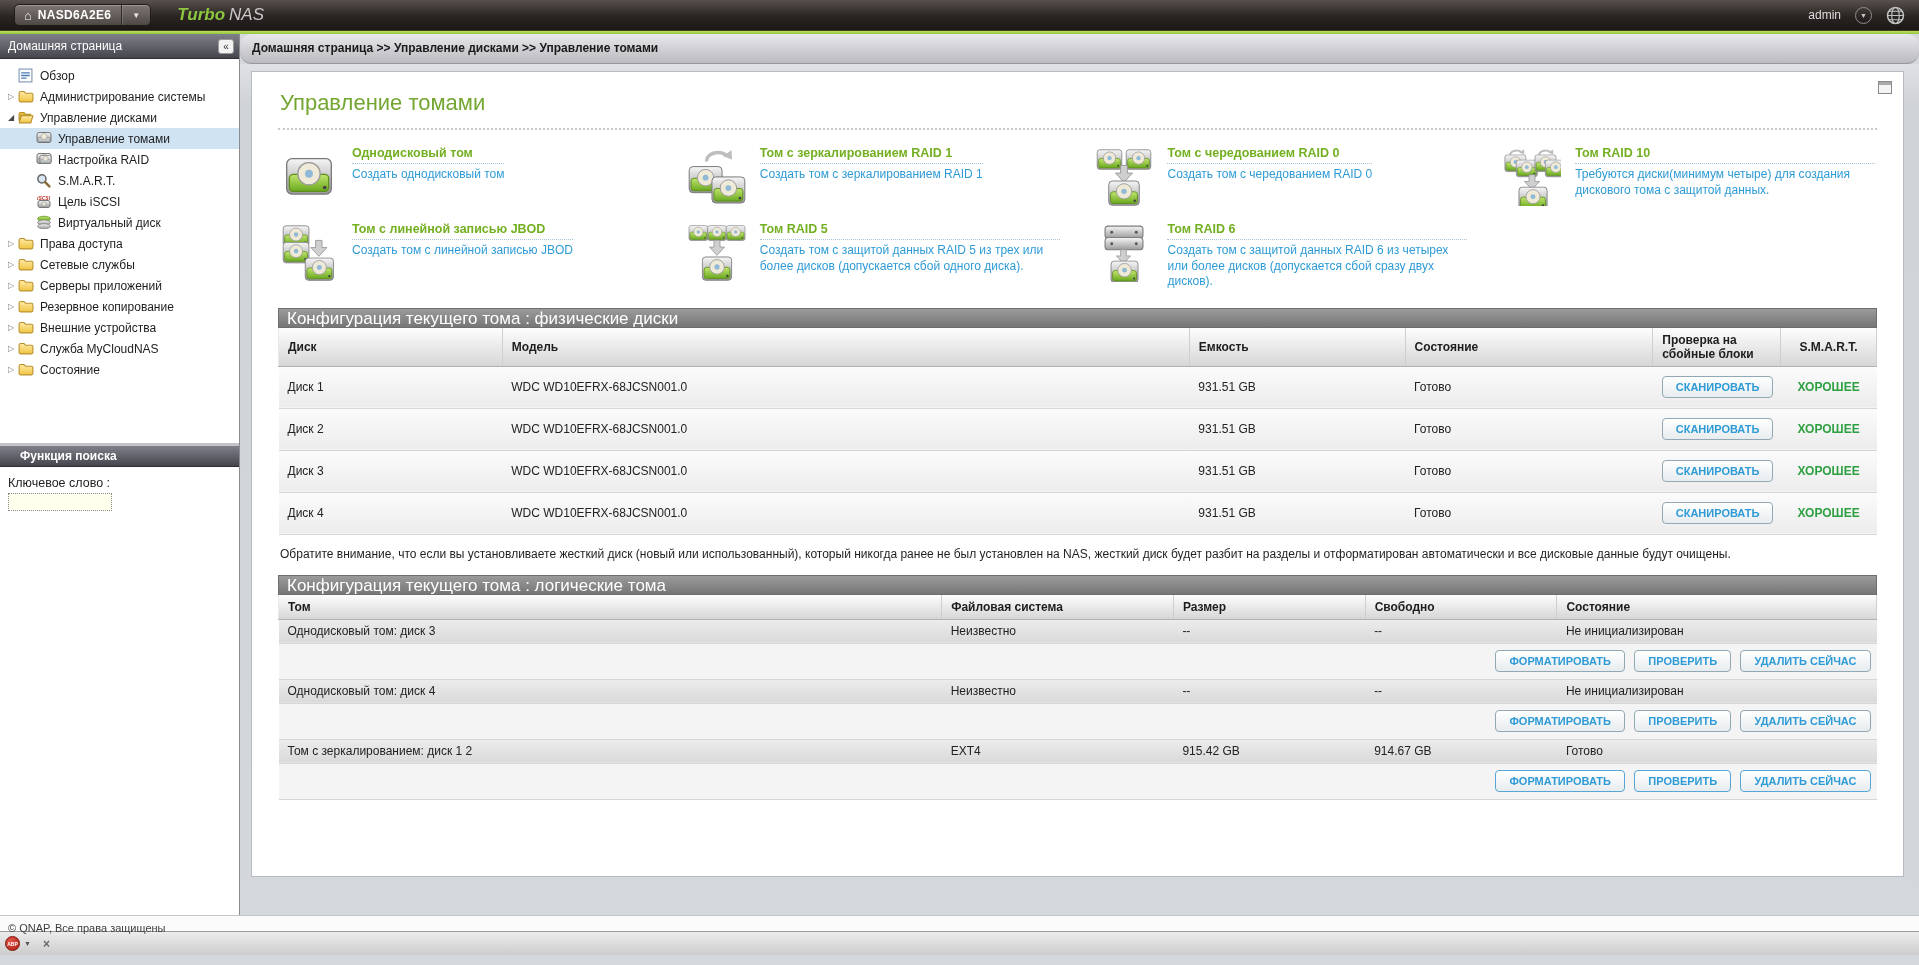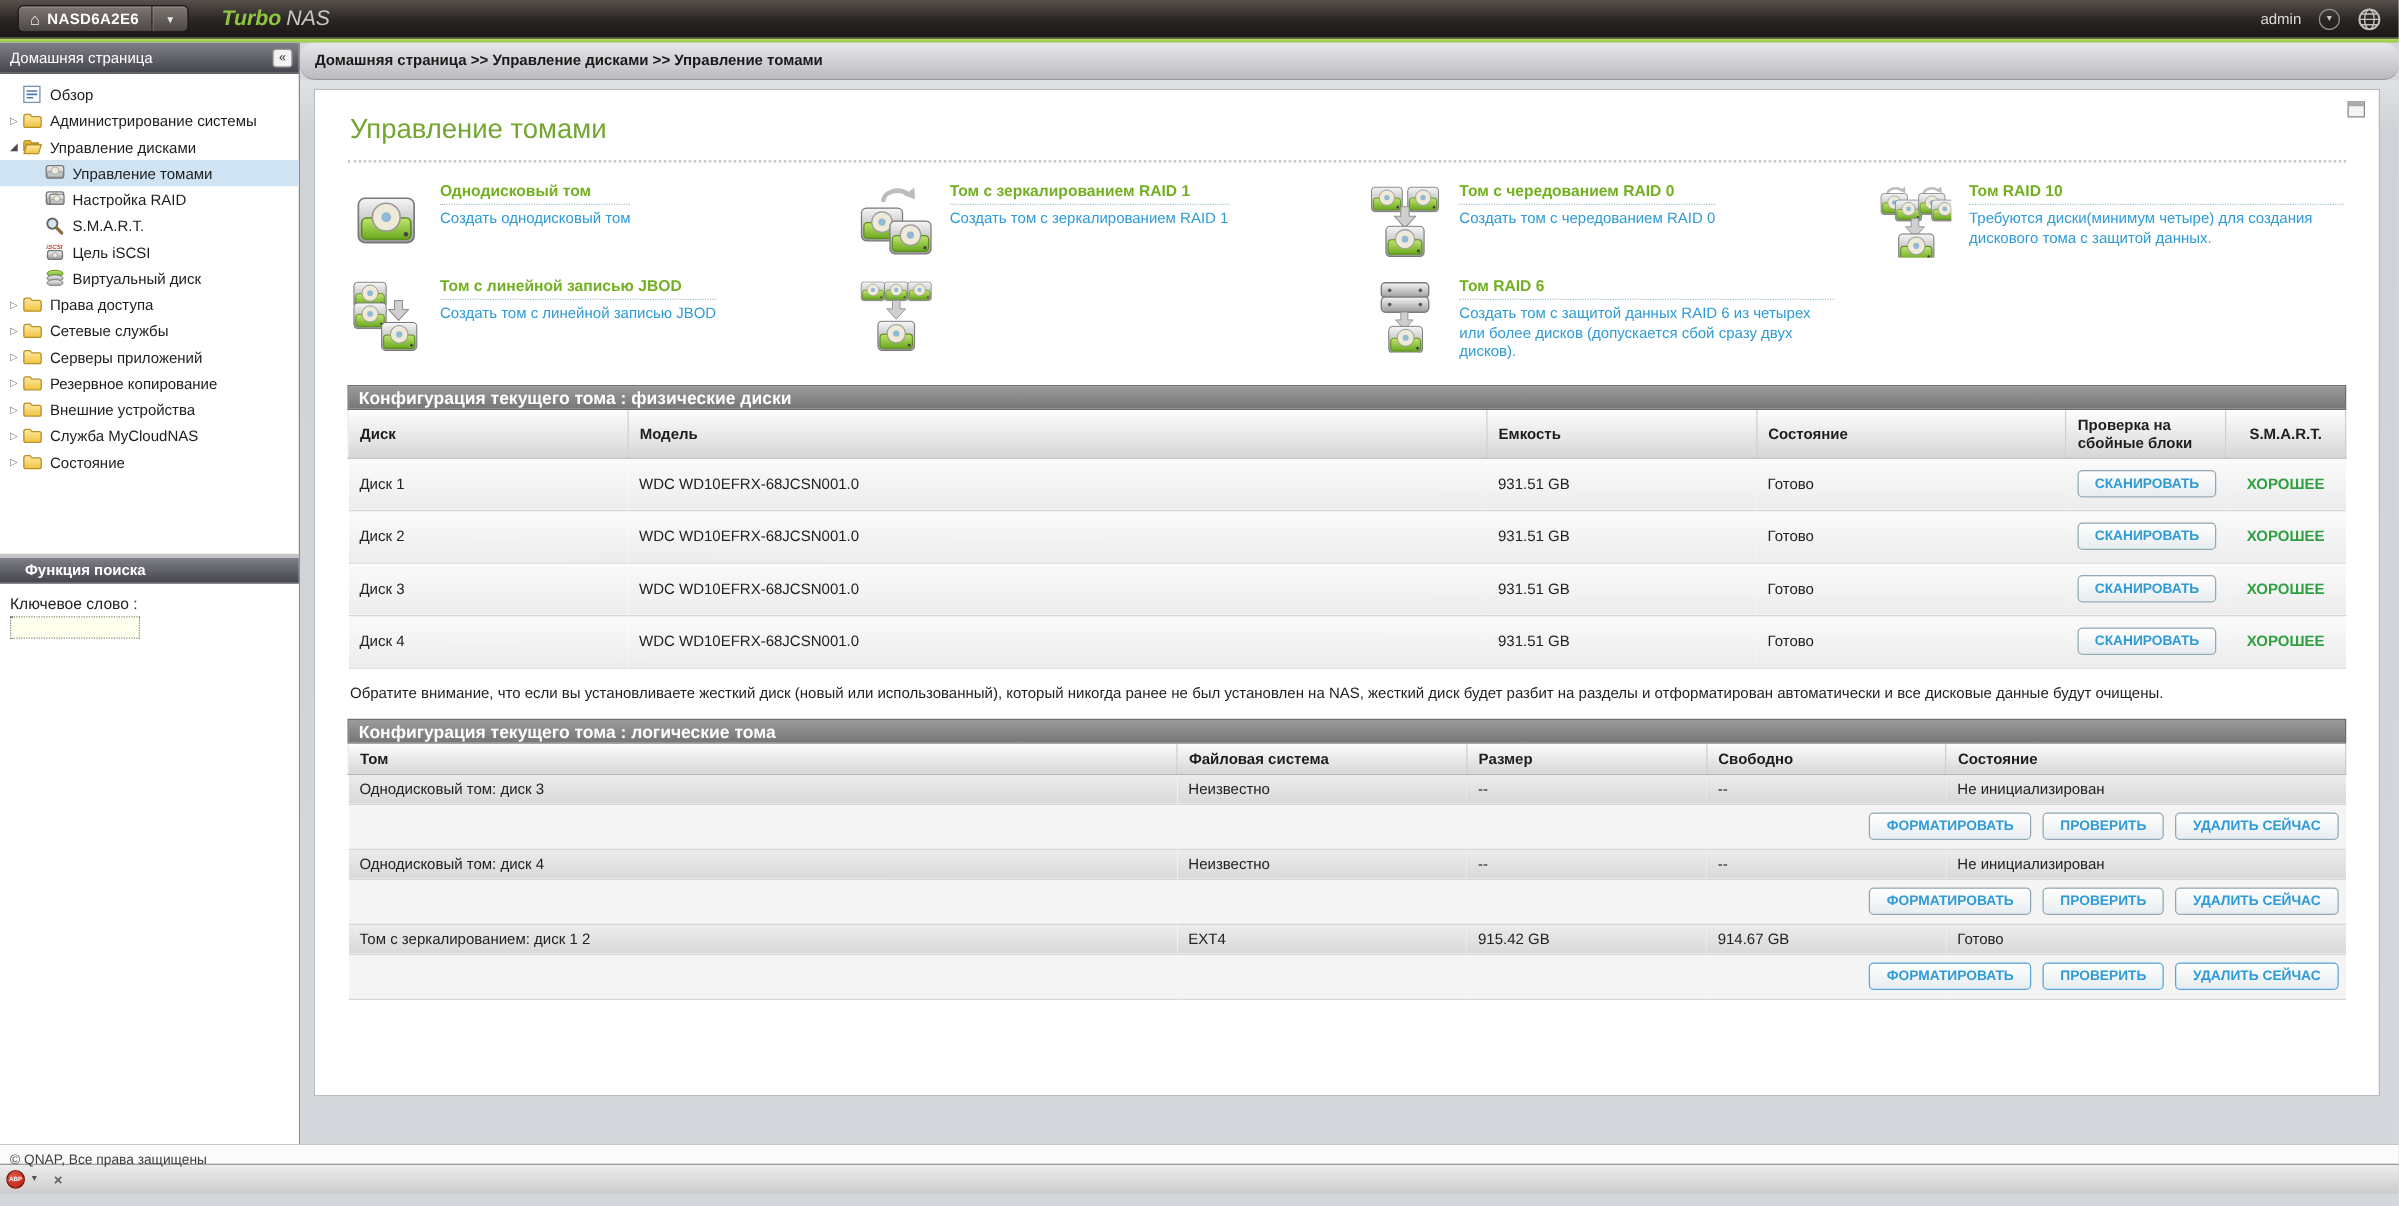--- a/index.html
+++ b/index.html
@@ -69,21 +69,21 @@
   .opt { display:flex; align-items:flex-start; }
   .opt-icon { width:58px; height:58px; flex:0 0 58px; margin:2px 14px 0 2px; cursor:pointer; }
   .opt-title { color:var(--option-green,#73b021); font-weight:bold; font-size:12.5px;
     padding-bottom:3px; border-bottom:1px dotted #a9c4d4; margin-bottom:3px; }
   .opt-desc { color:var(--link-blue,#2e9bd6); font-size:12px; line-height:1.3; display:block;
     text-decoration:none; cursor:pointer; max-width:300px; }
   .opt-desc.info { cursor:default; }
 
   
   .sect-hdr { height:20px; background:linear-gradient(#9b9b9b,#767676); border:1px solid #6e6e6e;
-    color:#fff; font-weight:bold; font-size:14px; line-height:19px; padding-left:8px; }
+    color:#fff; font-weight:normal; font-size:17px; line-height:19px; padding-left:8px; }
   table { width:100%; border-collapse:collapse; table-layout:fixed; }
   th { background:linear-gradient(#fdfdfd,#d6d6d6); border-right:1px solid #cfcfcf; border-bottom:1px solid #b2b2b2;
     border-left:1px solid #e9e9e9; font-size:12px; text-align:left; padding:5px 9px; color:#1d1d1d; }
   th.ctr, td.ctr { text-align:center; }
   td { background:linear-gradient(#fbfbfb,#ececec); border-bottom:1px solid #d6d6d6; border-top:1px solid #fff;
     font-size:12px; padding:4px 9px; color:#222; overflow:hidden; white-space:nowrap; }
   .phys td { height:42px; }
   .smart-good { color:var(--smart-green,#2fa042); font-weight:bold; }
   .btn { display:inline-block; padding:4px 13px; border:1px solid #93a8b5; border-radius:4px;
     background:linear-gradient(#ffffff,#e7ecef); color:var(--link-blue,#2e9bd6); font-weight:bold;
@@ -422,20 +422,24 @@
               </div>
           </div>
           <div class="opt">
             <svg class="opt-icon" viewBox="0 0 56 56">
                 <use href="#sym-hdd" x="0" y="1" width="20" height="16"></use>
                 <use href="#sym-hdd" x="18" y="1" width="20" height="16"></use>
                 <use href="#sym-hdd" x="36" y="1" width="20" height="16"></use>
                 <use href="#sym-arr" x="20" y="15" width="16" height="16"></use>
                 <use href="#sym-hdd" x="13" y="31" width="30" height="25"></use>
               </svg>
+            <div class="opt-text">
+                <div class="opt-title">Том RAID 5</div>
+            <a class="opt-desc">Создать том с защитой данных RAID 5 из трех или более дисков (допускается сбой одного диска).</a>
+              </div>
           </div>
           <div class="opt">
             <svg class="opt-icon" viewBox="0 0 56 56">
                 <use href="#sym-tray" x="8" y="1" width="40" height="14"></use>
                 <use href="#sym-tray" x="8" y="12" width="40" height="14"></use>
                 <use href="#sym-arr" x="20" y="24" width="15" height="15"></use>
                 <use href="#sym-hdd" x="14" y="35" width="29" height="23"></use>
               </svg>
             <div class="opt-text">
                 <div class="opt-title">Том RAID 6</div>

